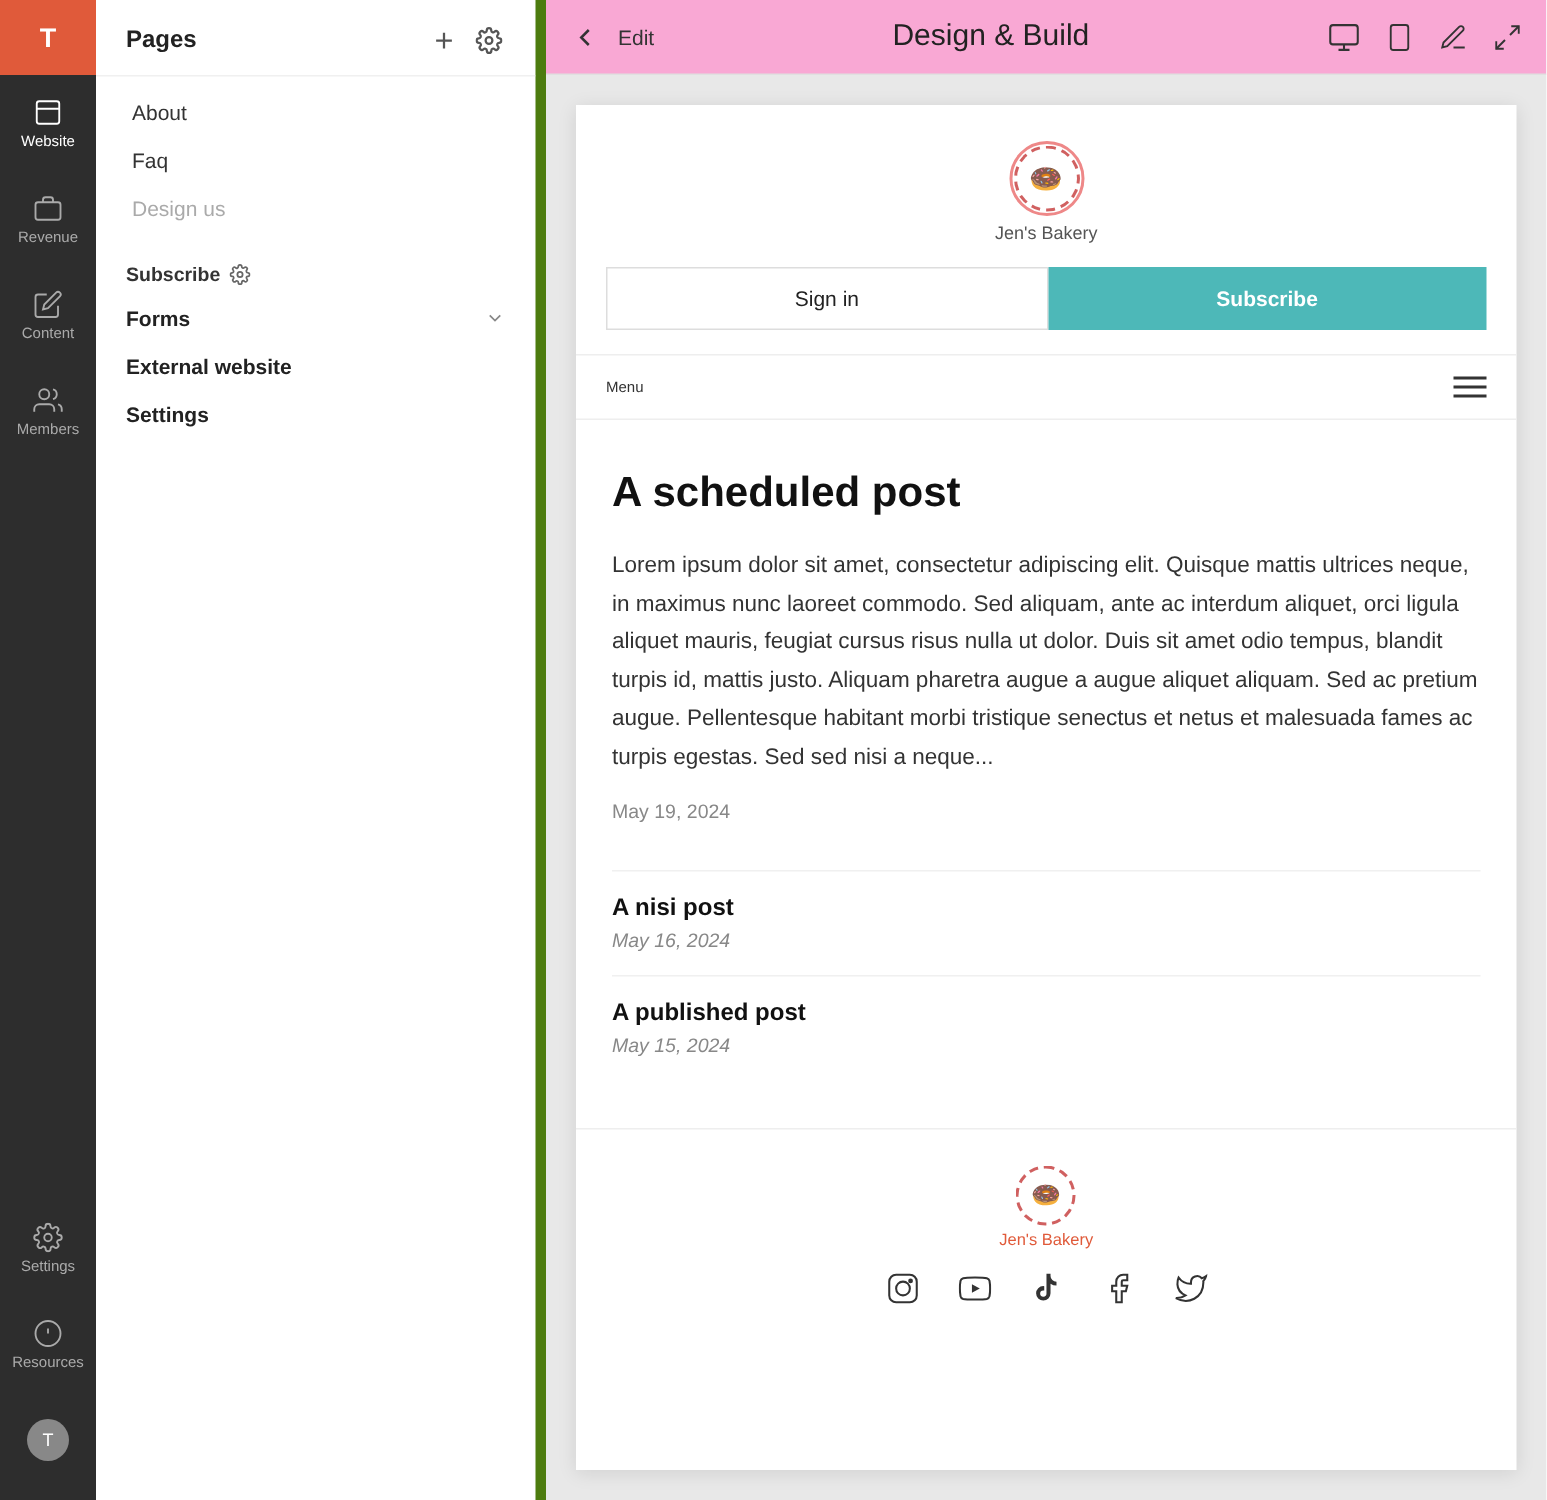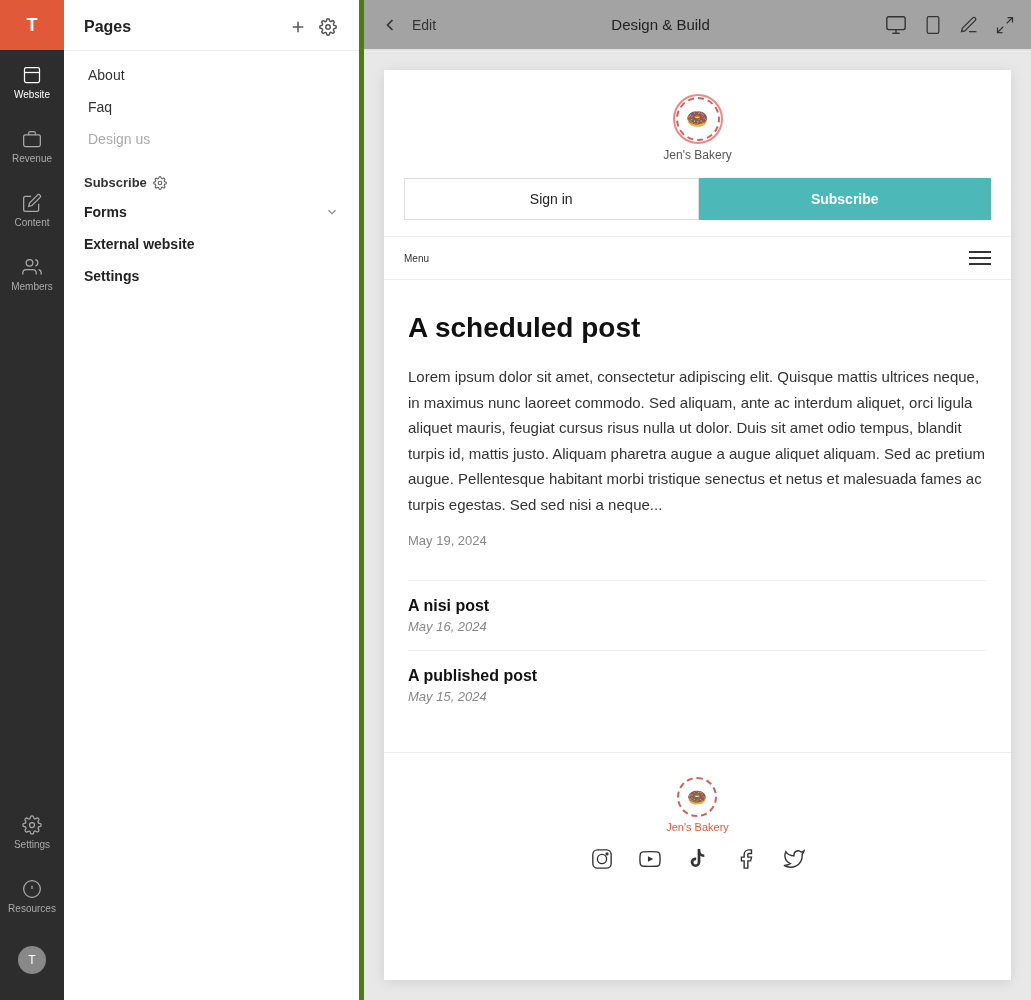--- a/index.html
+++ b/index.html
@@ -56,21 +56,21 @@
       display: flex;
       flex-direction: column;
       align-items: center;
       padding-bottom: 8px;
     }
 
     
     .pages-panel {
       width: 300px;
       background: white;
-      border-right: 5px solid #4d7c0f;
+      border-right: 7px solid #4d7c0f;
       display: flex;
       flex-direction: column;
       flex-shrink: 0;
       height: 100vh;
       overflow-y: auto;
     }
     .pages-panel-header {
       display: flex;
       align-items: center;
       justify-content: space-between;
@@ -129,21 +129,21 @@
 
     
     .main-area {
       flex: 1;
       display: flex;
       flex-direction: column;
       overflow: hidden;
     }
     .top-bar {
       height: 50px;
-      background: #a3a3a3;
+      background: #f9a8d4;
       border-bottom: 1px solid #e0e0e0;
       display: flex;
       align-items: center;
       padding: 0 16px;
       gap: 12px;
     }
     .back-btn {
       background: none;
       border: none;
       cursor: pointer;
@@ -152,21 +152,21 @@
       align-items: center;
     }
     .top-bar-title {
       font-size: 14px;
       color: #333;
       font-weight: 500;
     }
     .top-bar-center {
       flex: 1;
       text-align: center;
-      font-size: 15px;
+      font-size: 20px;
       font-weight: 500;
       color: #222;
     }
     .top-bar-right {
       display: flex;
       align-items: center;
       gap: 16px;
     }
     .top-bar-icon {
       color: #555;

